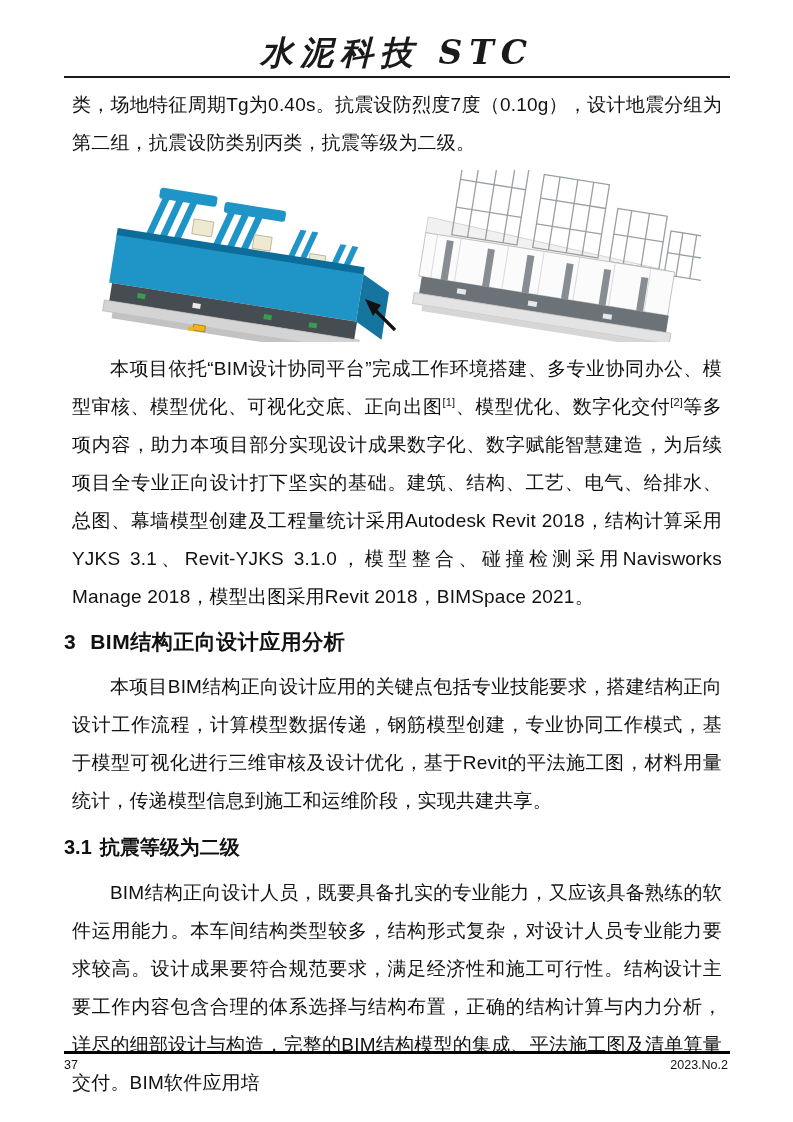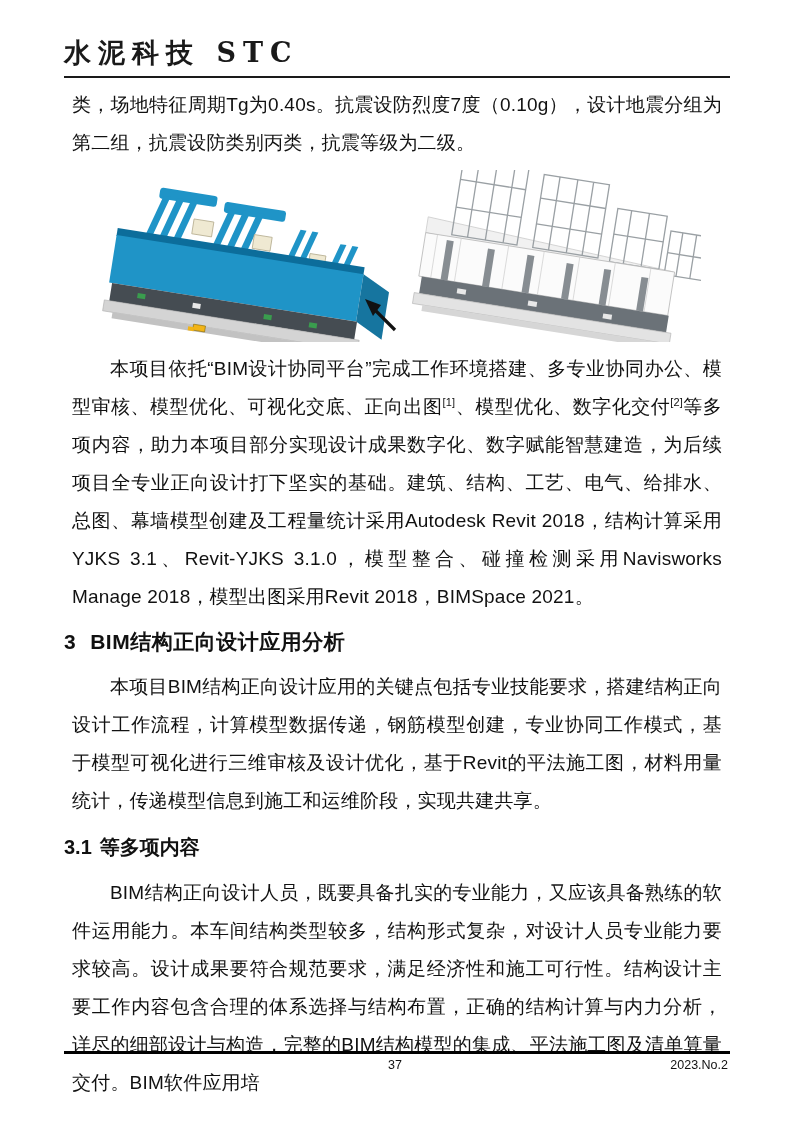--- a/index.html
+++ b/index.html
@@ -10,24 +10,25 @@
     background:#ffffff;
     overflow:hidden;
     font-family:"Liberation Sans",sans-serif;
     color:#111;
   }
   .content{
     position:absolute;
     left:64px;top:36px;width:666px;
   }
   .journal-header{
-    text-align:left;
+    text-align:center;
     font-family:"DejaVu Serif","Liberation Serif",serif;
+    font-style:italic;
     font-weight:600;
-    font-size:27px;
+    font-size:33px;
     letter-spacing:7px;
     line-height:34px;
     color:#1a1a1a;
   }
   .header-rule{
     border:none;
     border-top:2px solid #1a1a1a;
     margin:6px 0 2px 0;
   }
   .para{
@@ -71,21 +72,21 @@
   .subsec-heading .sec-num{margin-right:8px;}
   .footer{
     position:absolute;
     left:64px;top:1051px;width:666px;
     border-top:3px solid #000;
     padding-top:3px;
     font-size:12.5px;
     line-height:16px;
   }
   .footer .page-num{
-    position:absolute;left:0;right:4px;text-align:center;
+    position:absolute;left:0;right:4px;text-align:left;
   }
   .footer .issue{
     position:absolute;right:2px;top:3px;text-align:left;
   }
 </style>
 </head>
 <body>
 
 <div class="page">
   <div class="content">
@@ -209,21 +210,21 @@
         </g>
       </svg>
     </div>
 
     <p class="para indent"><span>本项目依托“BIM设计协同平台”完成工作环境搭建、多专业协同办公、模型审核、模型优化、可视化交底、正向出图</span><sup class="cite">[1]</sup><span>、模型优化、数字化交付</span><sup class="cite">[2]</sup><span>等多项内容，助力本项目部分实现设计成果数字化、数字赋能智慧建造，为后续项目全专业正向设计打下坚实的基础。建筑、结构、工艺、电气、给排水、总图、幕墙模型创建及工程量统计采用Autodesk Revit 2018，结构计算采用YJKS 3.1、Revit-YJKS 3.1.0，模型整合、碰撞检测采用Navisworks Manage 2018，模型出图采用Revit 2018，BIMSpace 2021。</span></p>
 
     <h2 class="sec-heading"><span class="sec-num">3</span><span>BIM结构正向设计应用分析</span></h2>
 
     <p class="para indent">本项目BIM结构正向设计应用的关键点包括专业技能要求，搭建结构正向设计工作流程，计算模型数据传递，钢筋模型创建，专业协同工作模式，基于模型可视化进行三维审核及设计优化，基于Revit的平法施工图，材料用量统计，传递模型信息到施工和运维阶段，实现共建共享。</p>
 
-    <h3 class="subsec-heading"><span class="sec-num">3.1</span><span>等多项内容</span></h3>
+    <h3 class="subsec-heading"><span class="sec-num">3.1</span><span>抗震等级为二级</span></h3>
 
     <p class="para indent">BIM结构正向设计人员，既要具备扎实的专业能力，又应该具备熟练的软件运用能力。本车间结构类型较多，结构形式复杂，对设计人员专业能力要求较高。设计成果要符合规范要求，满足经济性和施工可行性。结构设计主要工作内容包含合理的体系选择与结构布置，正确的结构计算与内力分析，详尽的细部设计与构造，完整的BIM结构模型的集成、平法施工图及清单算量交付。BIM软件应用培</p>
 
   </div>
 
   <div class="footer">
     <span class="page-num">37</span>
     <span class="issue">2023.No.2</span>
   </div>
 </div>

